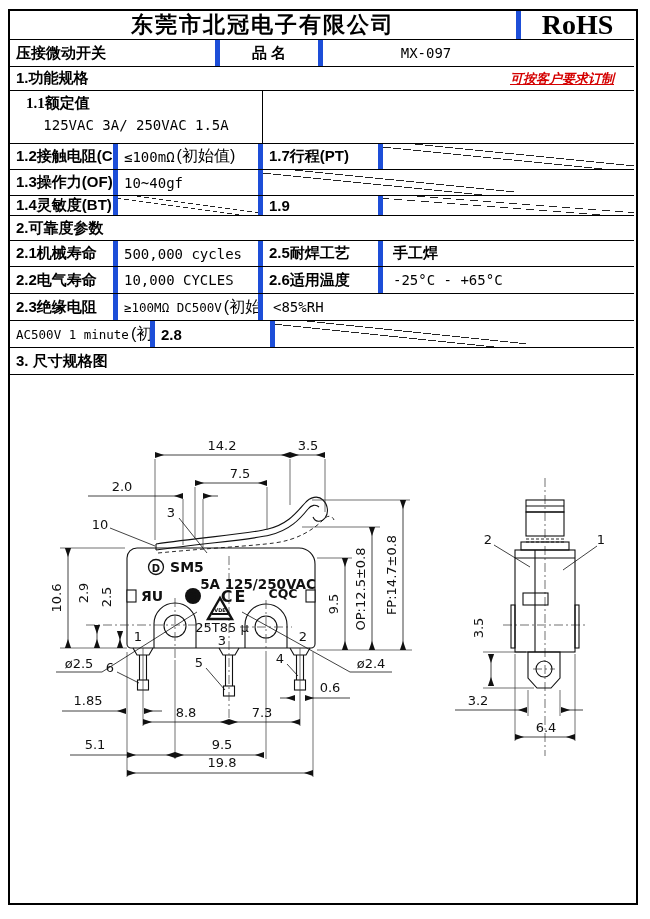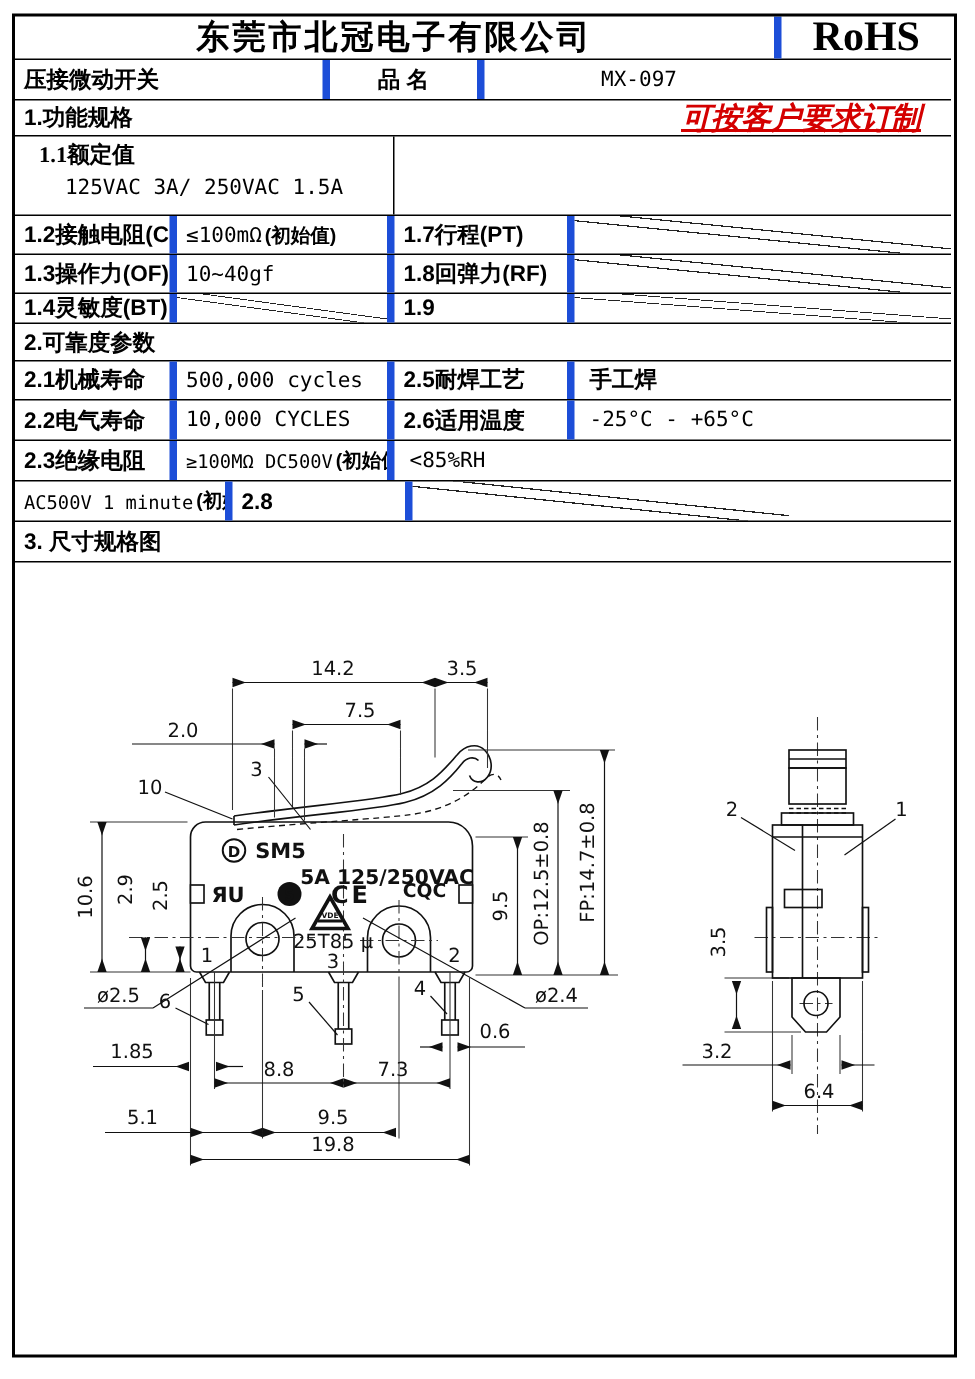--- a/index.html
+++ b/index.html
@@ -8,25 +8,25 @@
   .frame { position:absolute; left:8px; top:9px; width:630px; height:896px;
            border:2px solid #000; box-sizing:border-box; pointer-events:none; }
   .tbl { position:absolute; left:10px; top:11px; width:624px; }
   .row { display:flex; border-bottom:1px solid #000; box-sizing:border-box; }
   .c { box-sizing:border-box; border-right:5px solid #1d4ed8; display:flex; align-items:center;
        padding:0 6px; overflow:hidden; white-space:nowrap; }
   .c.last { border-right:none; }
   .lab { font-weight:700; font-size:15px; }
   .val { font-family:"DejaVu Sans Mono","Liberation Mono",monospace; font-size:14px; font-weight:400; }
   .val.sm { font-size:12.5px; }
-  .note { font-size:13px; font-weight:700; margin-left:2px; font-family:"Liberation Sans",sans-serif; }
+  .note { font-size:16px; font-weight:400; margin-left:2px; font-family:"Liberation Sans",sans-serif; }
   .title-row { font-weight:700; font-size:15px; justify-content:space-between; }
   .company { font-size:22px; font-weight:700; justify-content:center; letter-spacing:2px; }
   .rohs { font-family:"Liberation Serif","DejaVu Serif",serif; font-size:28px; font-weight:700; justify-content:center; }
-  .red-note { color:#d40000; font-style:italic; text-decoration:underline; font-weight:700; font-size:20px; padding-right:14px; }
+  .red-note { color:#d40000; font-style:italic; text-decoration:underline; font-weight:700; font-size:13px; padding-right:14px; }
   .diag { background-image:
       linear-gradient(to right top, transparent 43%, #222 43%, #222 44.6%, transparent 44.6%),
       linear-gradient(to right top, transparent 55.4%, #222 55.4%, #222 57%, transparent 57%); }
   .merged-block { display:flex; border-bottom:1px solid #000; }
   .merged-left { position:relative; box-sizing:border-box; border-right:1px solid #000; }
   .merged-left .toplab { position:absolute; left:16px; top:3px;font-family:Liberation Serif, serif; }
   .merged-left .midval { position:absolute; left:0; right:0; top:26px; text-align:center; }
   .stack { display:flex; flex-direction:column; }
   svg text { font-family:"DejaVu Sans","Liberation Sans",sans-serif; }
   .dt { font-size:13px; fill:#111; text-anchor:middle; }
@@ -70,21 +70,20 @@
           <span class="val">≤100mΩ</span>
           <span class="note">(初始值)</span>
         </div>
       <div class="c lab" style="width:120px">1.7行程(PT)</div>
       <div class="c last diag" style="width:251px"></div>
     </div>
 
     <div class="row" style="height:26px">
       <div class="c lab" style="width:108px">1.3操作力(OF)</div>
       <div class="c val" style="width:145px">10~40gf</div>
-      <div class="c lab" style="width:120px">1.8回弹力(RF)</div>
       <div class="c last diag" style="width:251px"></div>
     </div>
 
     <div class="row" style="height:20px">
       <div class="c lab" style="width:108px">1.4灵敏度(BT)</div>
       <div class="c diag" style="width:145px"></div>
       <div class="c lab" style="width:120px">1.9</div>
       <div class="c last diag" style="width:251px"></div>
     </div>
 

